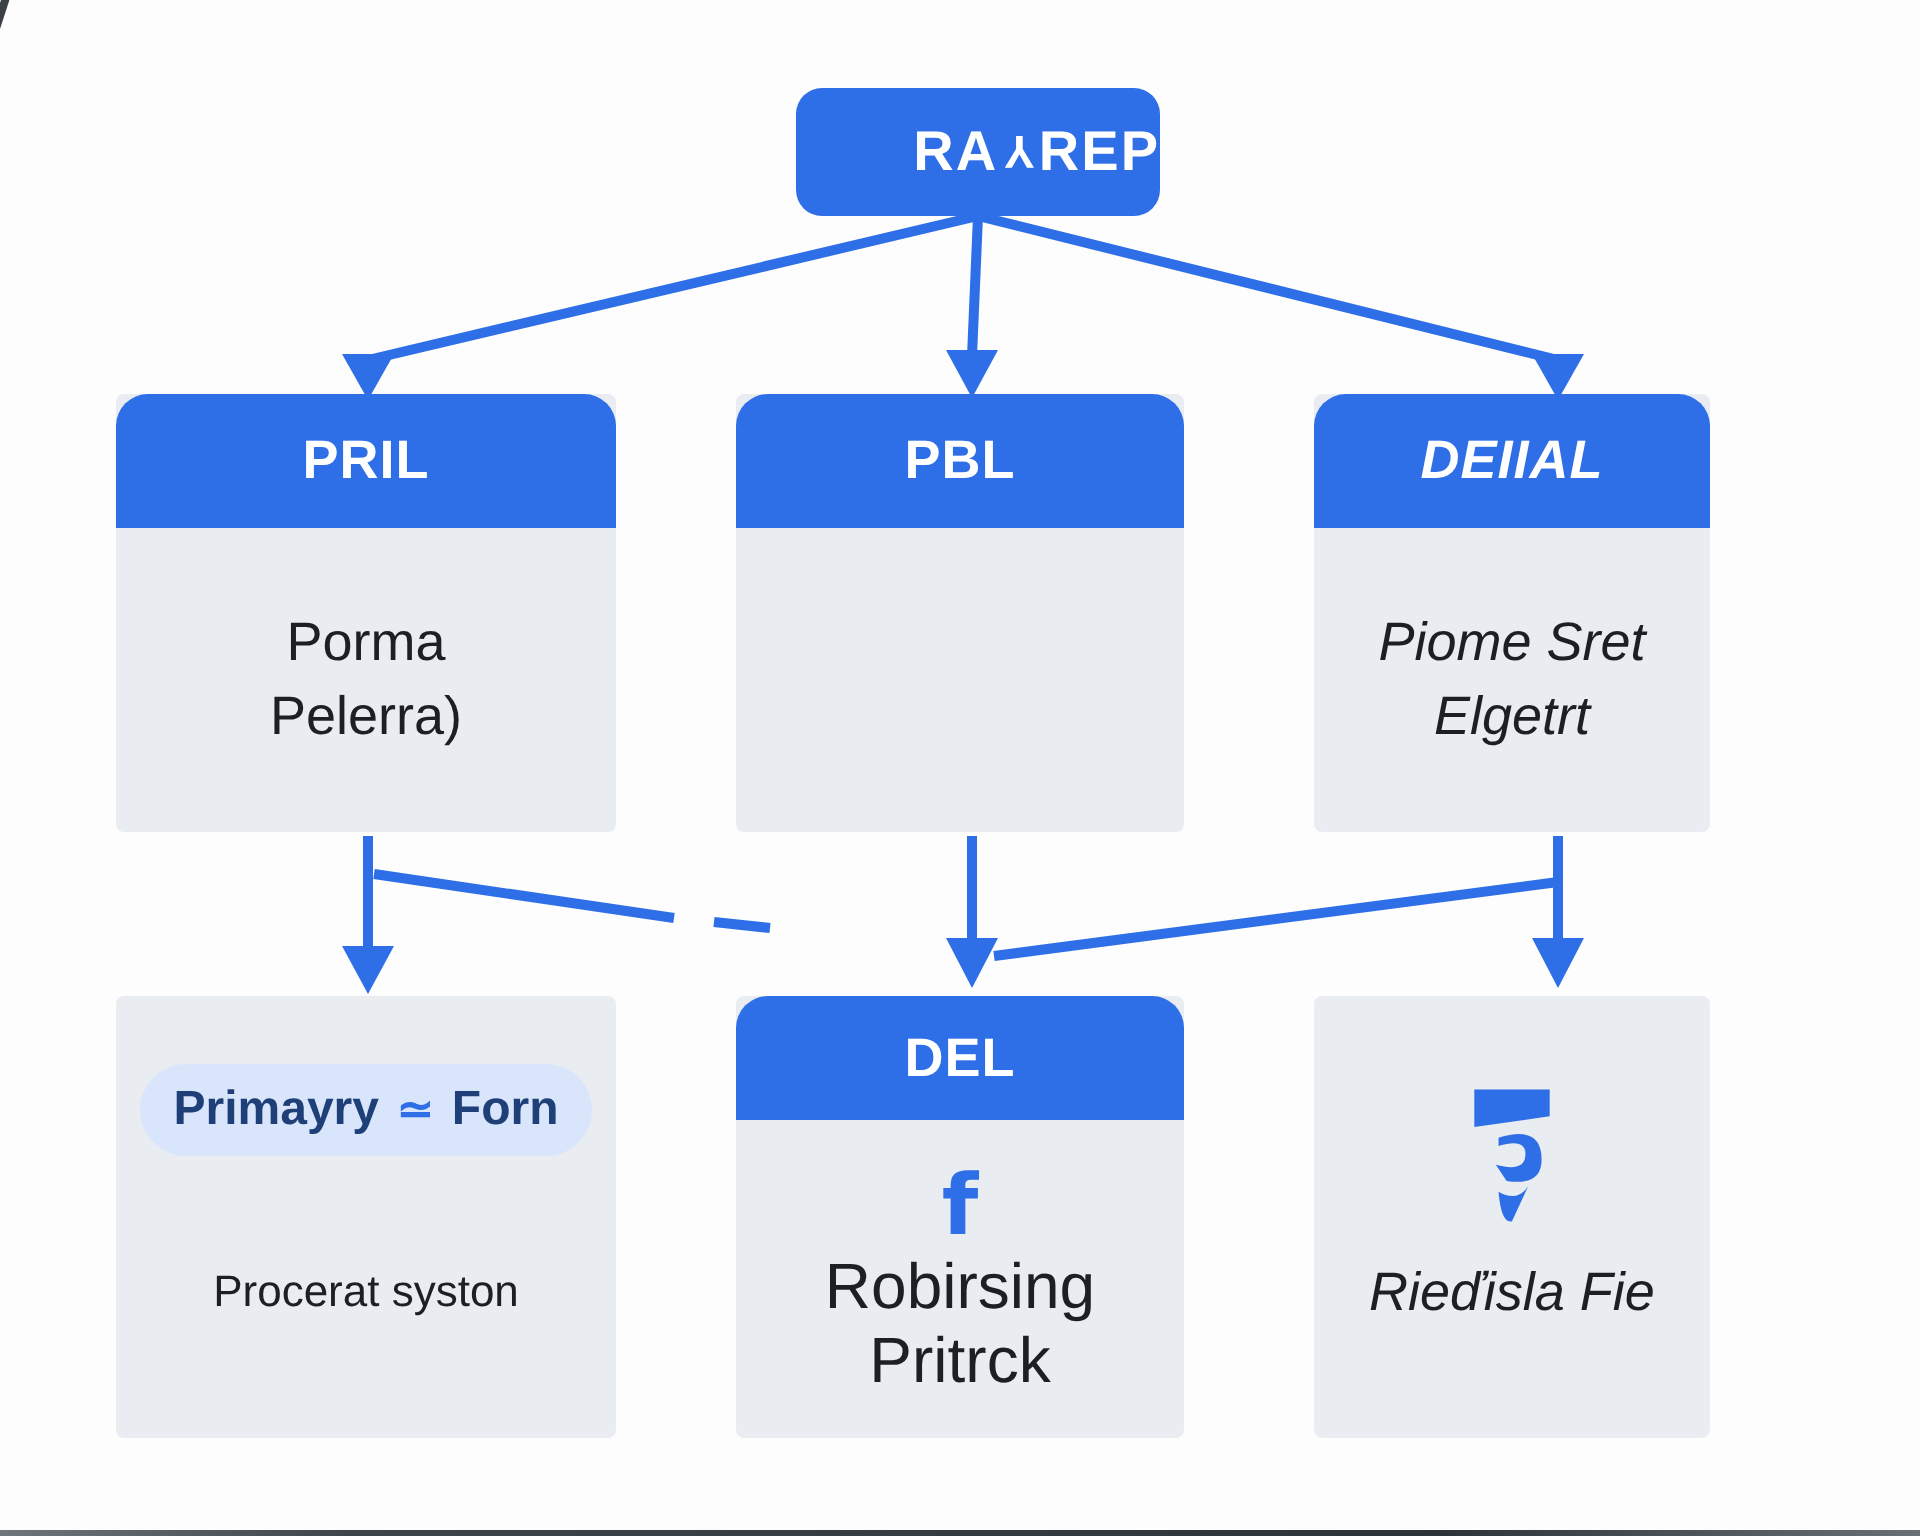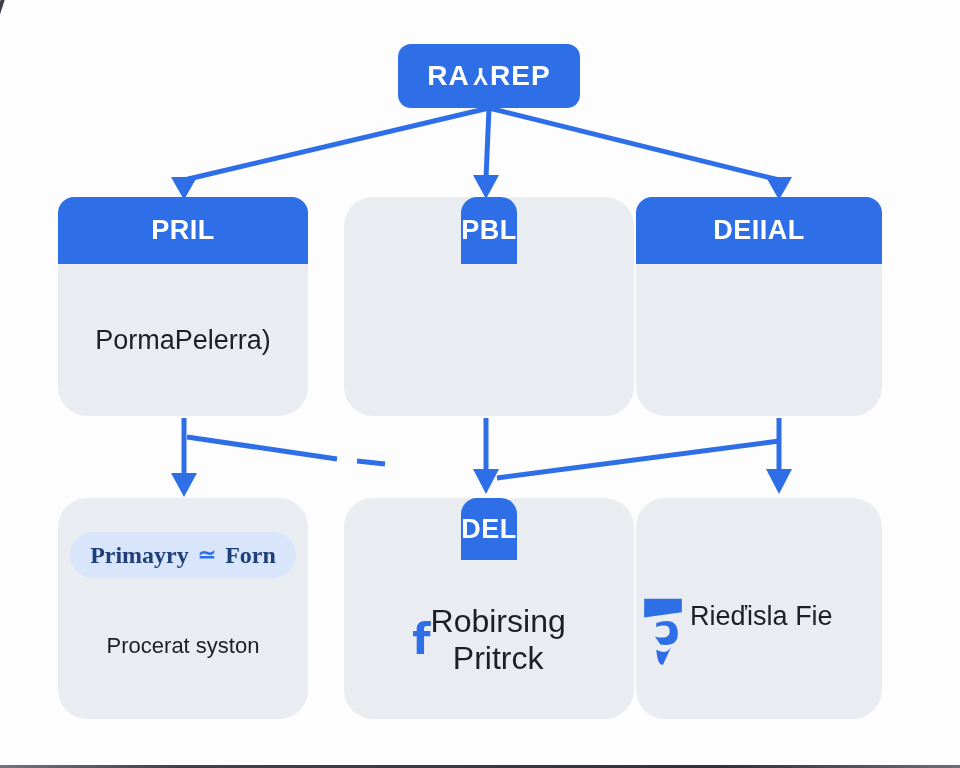--- a/index.html
+++ b/index.html
@@ -6,57 +6,57 @@
   .canvas {
     position:relative; width:960px; height:768px; overflow:hidden;
     background:#fdfdfe;
     font-family:"Liberation Sans", sans-serif;
     color:#1c2026;
   }
   
   .root-node {
     position:absolute; left:398px; top:44px; width:182px; height:64px;
     background:#2e6fe8; border-radius:13px;
-    display:flex; align-items:center; justify-content:center;
+    display:flex; align-items:center; justify-content:flex-end;
     color:#ffffff; font-weight:bold; font-size:28px; letter-spacing:1px;
   }
   .root-glyph {
     display:inline-block; transform:rotate(180deg);
     font-size:23px; margin:0 2px 2px 2px; font-weight:bold;
   }
   
   .card {
-    position:absolute; background:#e9edf1; border-radius:29px;
+    position:absolute; background:#e9edf1; border-radius:4px;
     display:flex; flex-direction:column;
   }
   .card-header {
     height:67px; flex:0 0 auto; background:#2e6fe8;
     border-radius:16px 16px 0 0;
     display:flex; align-items:center; justify-content:center;
     color:#ffffff; font-weight:bold; font-size:27px; letter-spacing:0.5px;
   }
   .card-body {
-    flex:1; display:flex; flex-direction:row;
+    flex:1; display:flex; flex-direction:column;
     align-items:center; justify-content:center; text-align:center;
     font-size:27px; line-height:37px; color:#1c2026;
   }
   
   .col1 { left:58px;  width:250px; }
-  .col2 { left:344px; width:290px;align-items:center; }
-  .col3 { left:636px; width:246px; }
+  .col2 { left:368px; width:224px; }
+  .col3 { left:657px; width:198px;font-style:italic; }
   .row2 { top:197px; height:219px; }
   .row3 { top:498px; height:221px; }
 
   
   .card-plain { justify-content:flex-start; }
   .pill {
     margin:34px auto 0 auto; width:226px; height:46px; flex:0 0 auto;
     background:#d8e5fb; border-radius:23px;
     display:flex; align-items:center; justify-content:center; gap:9px;
-    color:#1e3f78; font-size:24px; font-weight:bold;font-family:Liberation Serif, serif;
+    color:#1e3f78; font-size:24px; font-weight:bold;
   }
   .pill-glyph { color:#2e6fe8; font-weight:bold; font-size:22px; }
   .plain-body-text { margin-top:55px; font-size:22px; text-align:center; }
 
   
   .header-short { height:62px; }
   .f-glyph {
     color:#2e6fe8; font-weight:bold; font-size:42px; line-height:44px;
     font-family:"DejaVu Sans","Liberation Sans",sans-serif;
   }
@@ -125,20 +125,24 @@
       <div>Pelerra)</div>
     </div>
   </div>
 
   <div class="card col2 row2">
     <div class="card-header">PBL</div>
   </div>
 
   <div class="card col3 row2">
     <div class="card-header">DEIIAL</div>
+    <div class="card-body">
+      <div>Piome Sret</div>
+      <div>Elgetrt</div>
+    </div>
   </div>
 
   <div class="card card-plain col1 row3">
     <div class="pill">
       <span>Primayry</span>
       <span class="pill-glyph">≃</span>
       <span>Forn</span>
     </div>
     <div class="plain-body-text">Procerat syston</div>
   </div>

